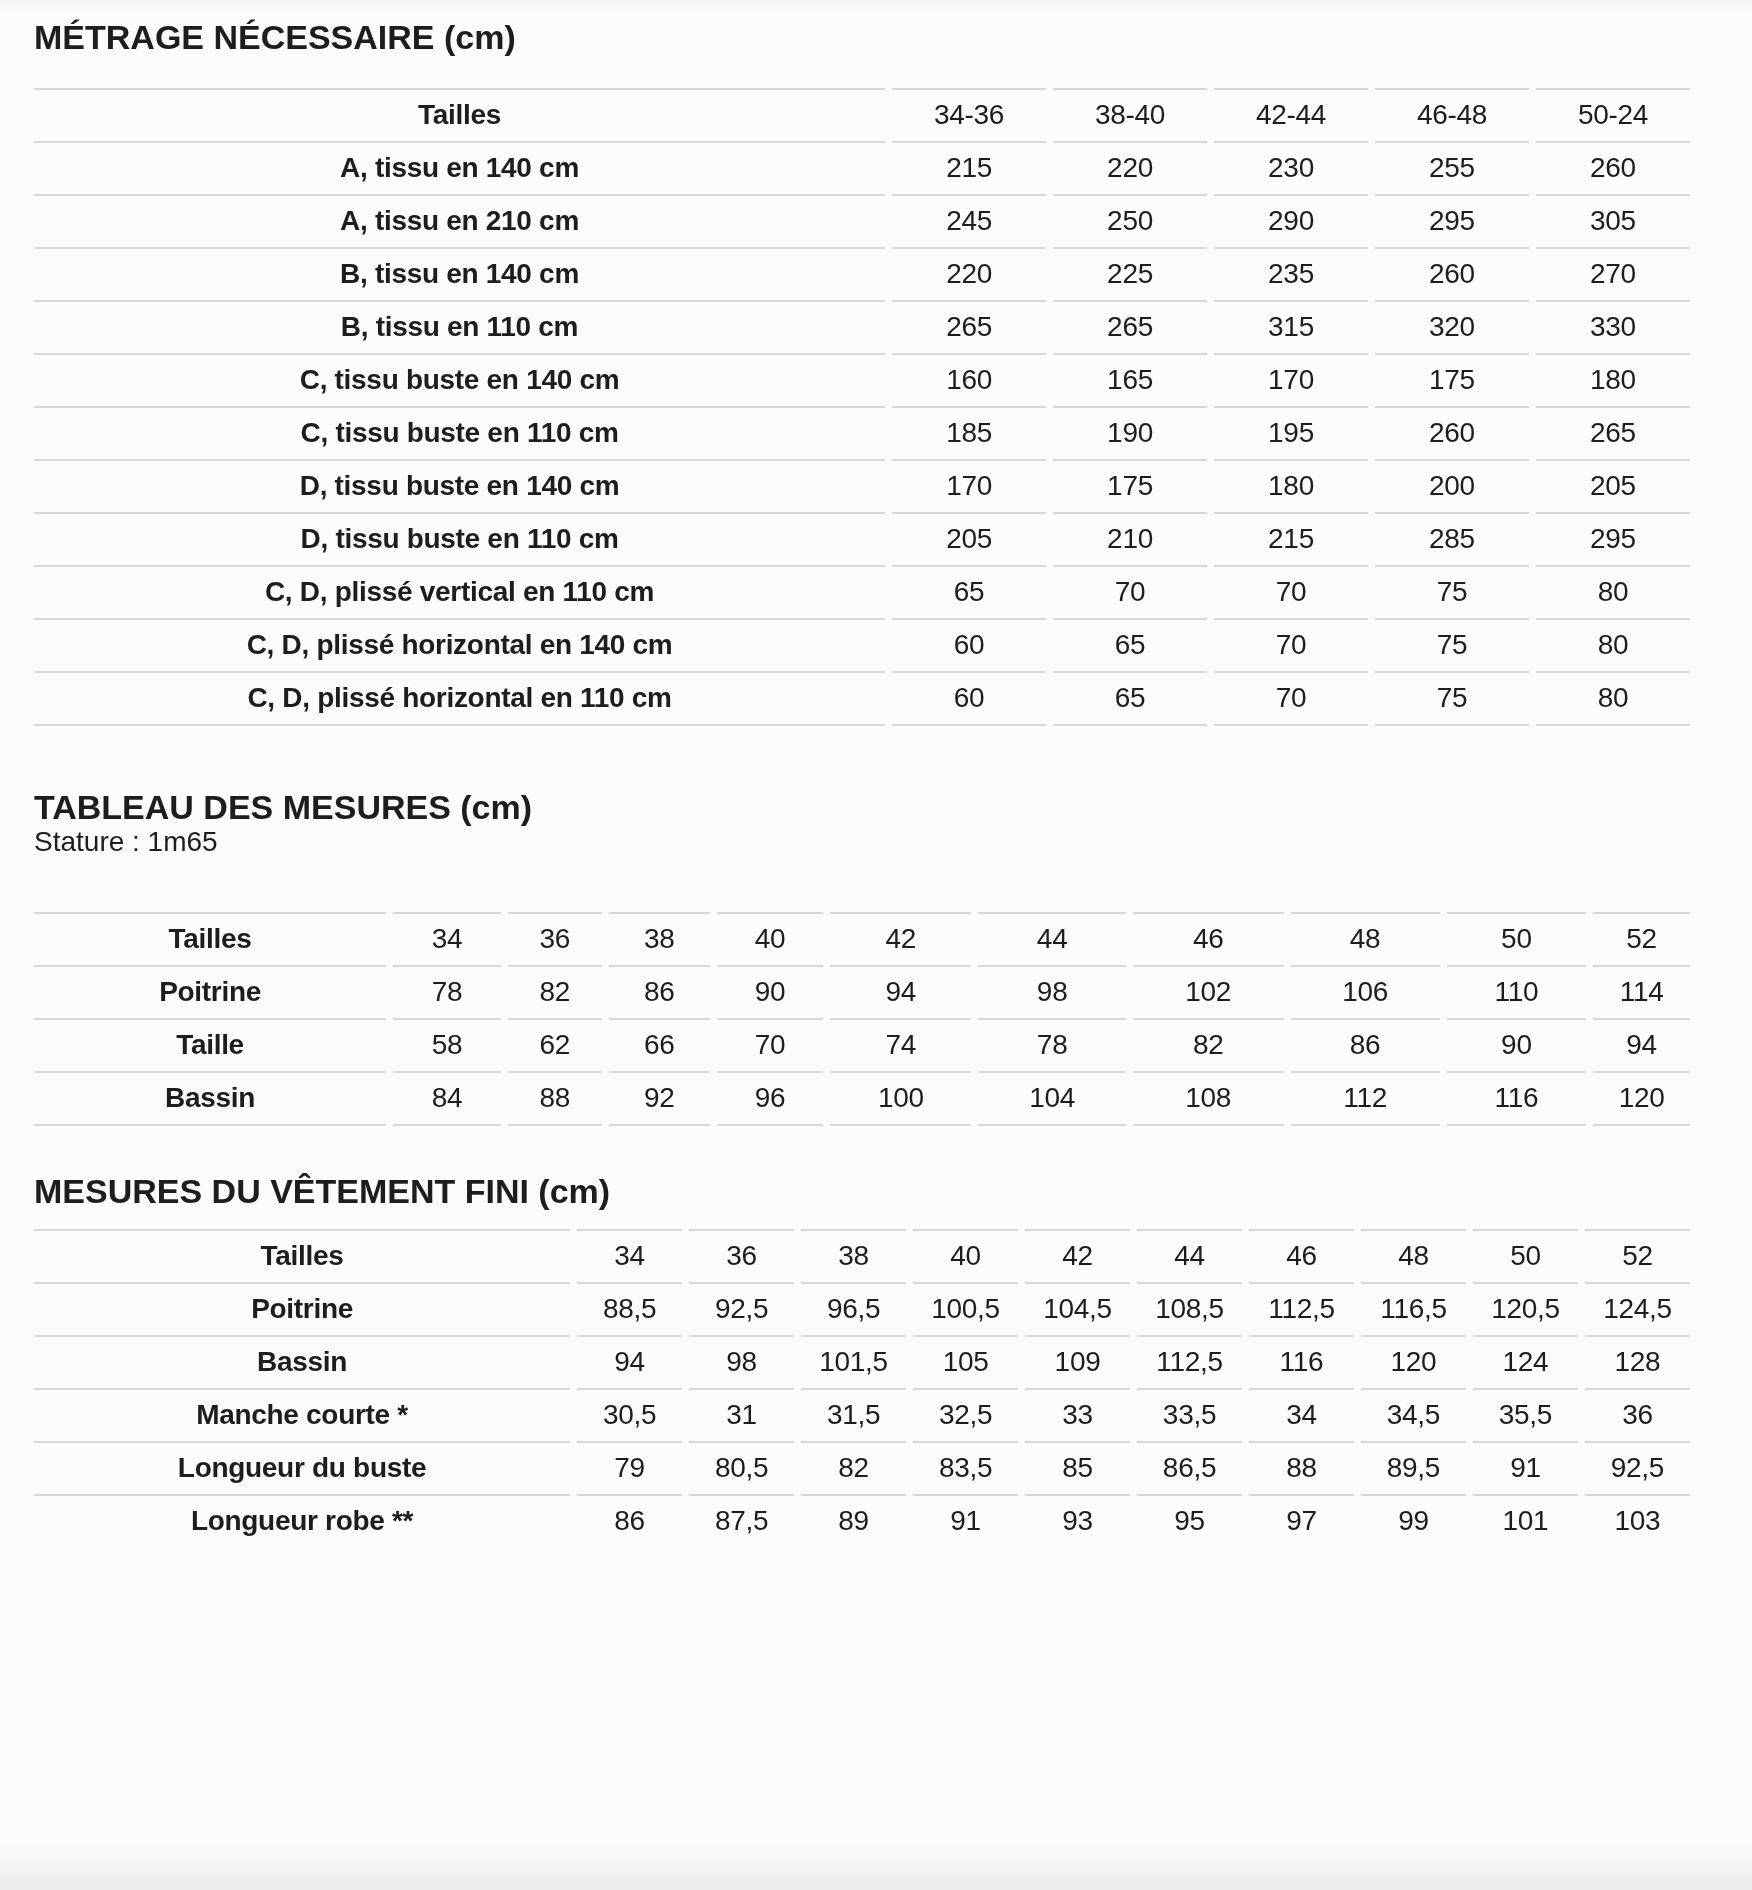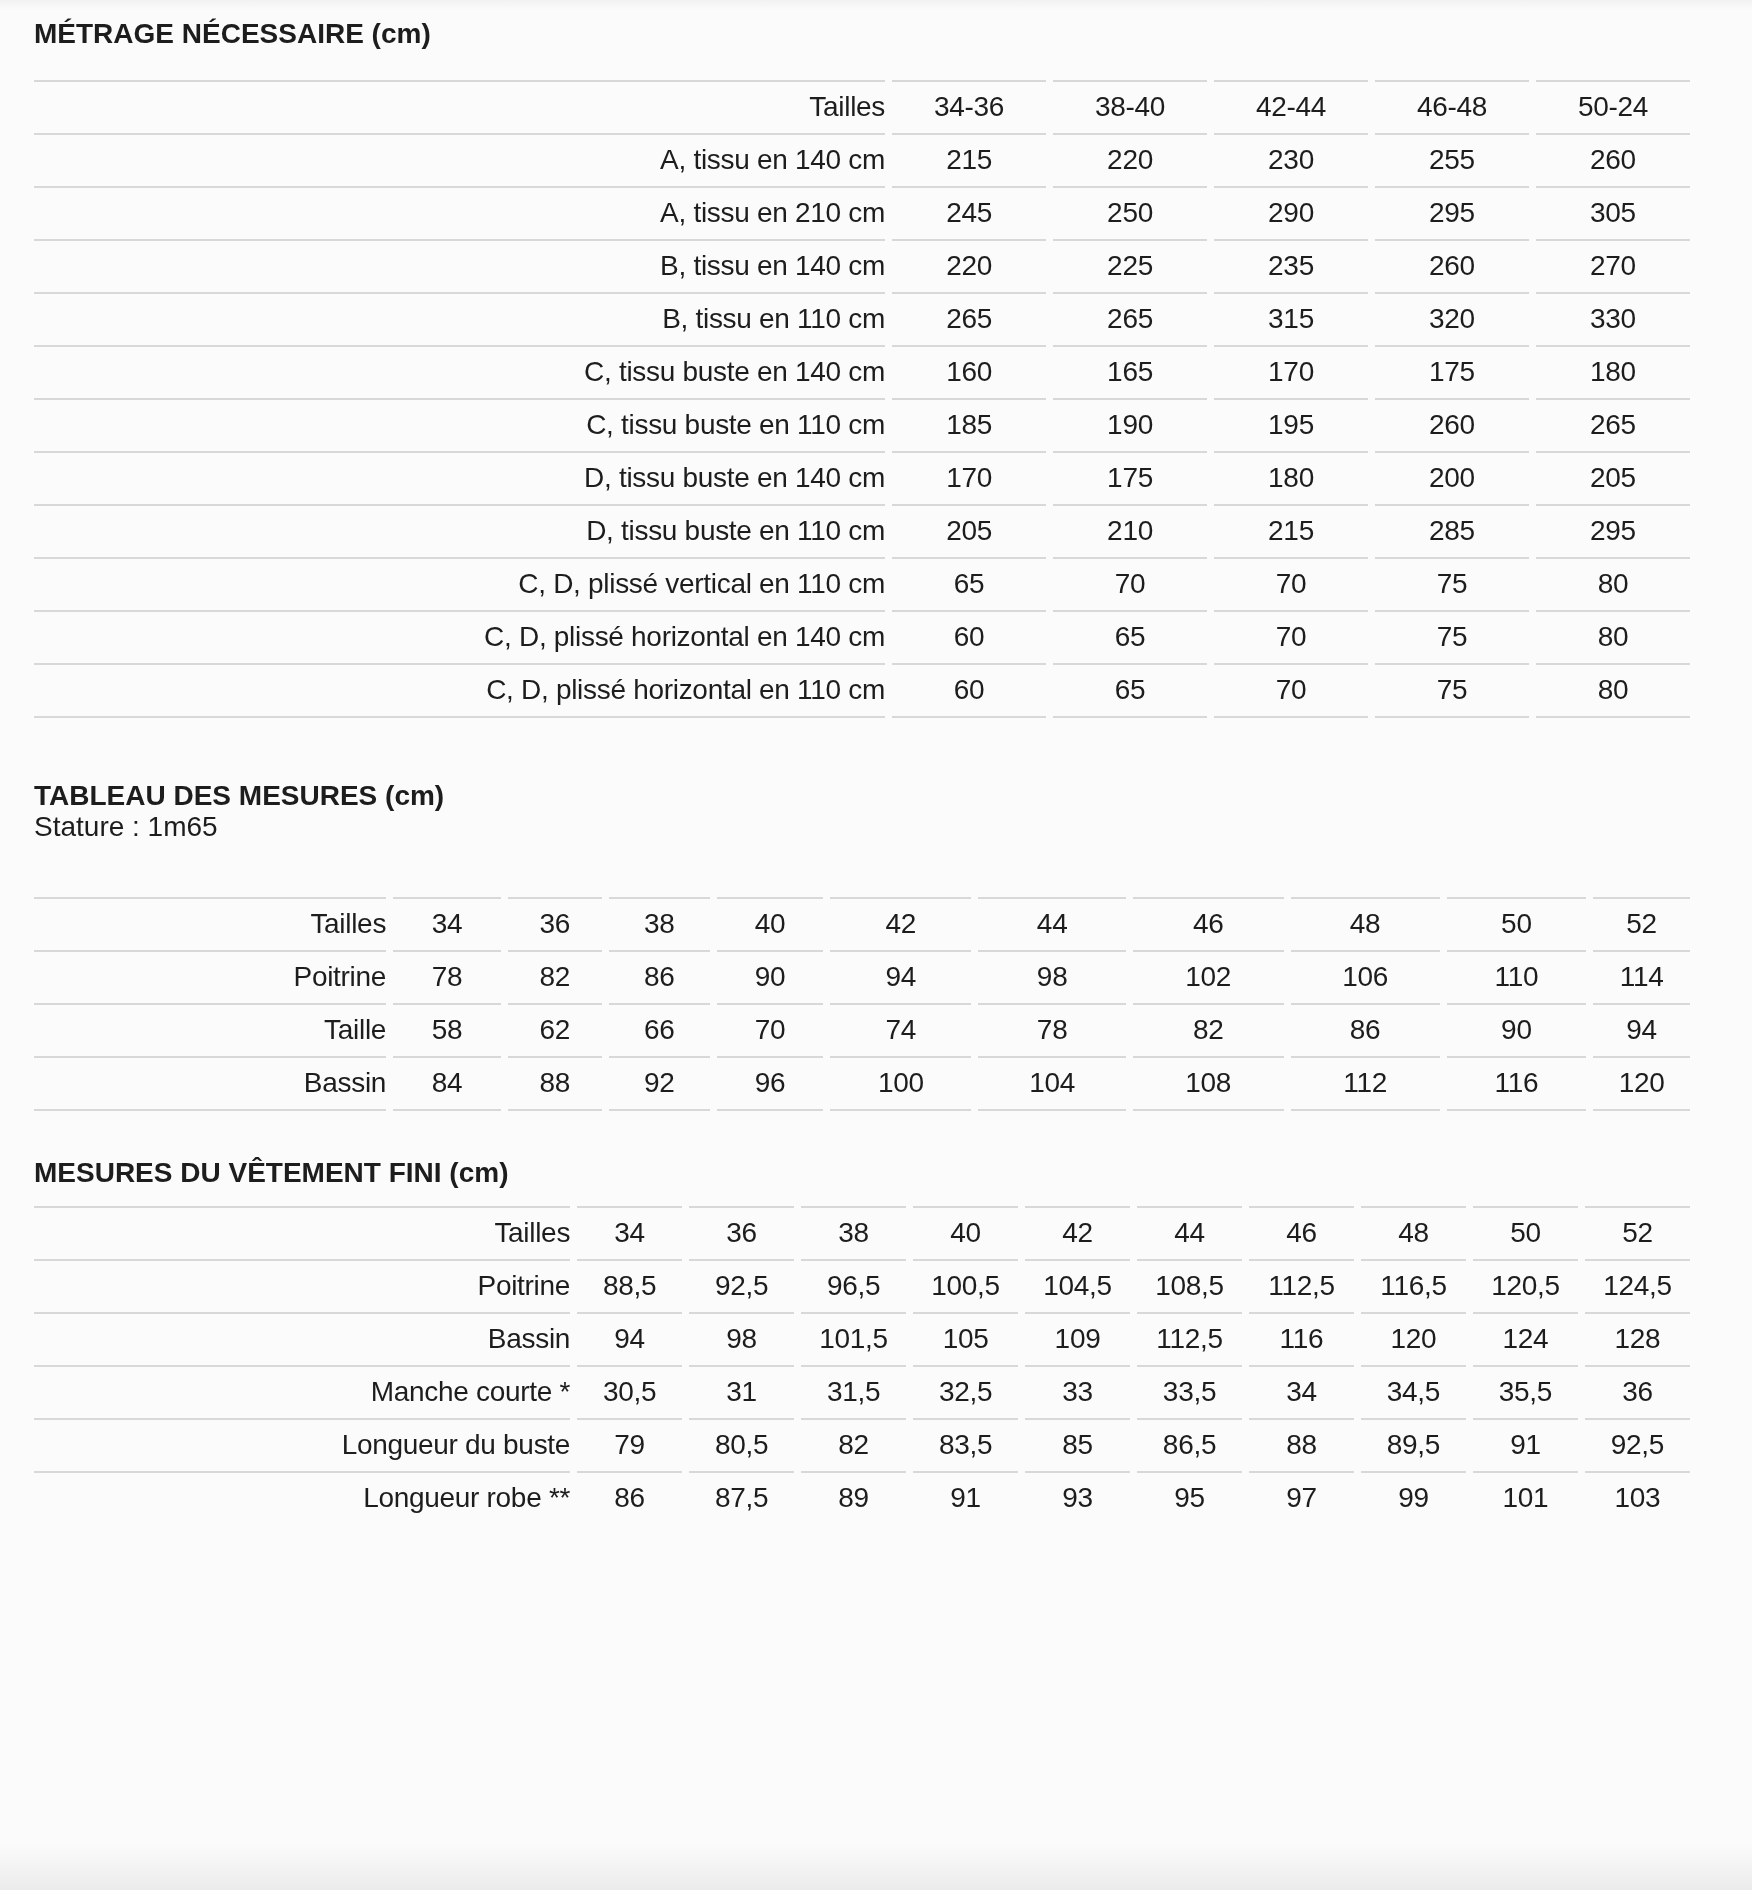--- a/index.html
+++ b/index.html
@@ -22,21 +22,21 @@
     pointer-events:none;
   }
   .bottom-fade{
     position:absolute;bottom:0;left:0;right:0;height:46px;
     background:linear-gradient(rgba(251,251,251,0),#ebebeb);
     pointer-events:none;
   }
   main{padding:16px 62px 0 34px;}
   h2.sec-title{
     margin:0;
-    font-size:28px;
+    font-size:34px;
     font-weight:700;
     line-height:1.25;
     letter-spacing:0px;
   }
   p.note{
     margin:0;
     font-size:28px;
     line-height:1;
   }
   table.size-table{
@@ -48,21 +48,21 @@
   }
   table.size-table td{
     border-top:2px solid var(--line);
     font-size:28px;
     line-height:1;
     padding:11px 0 12px 0;
     white-space:nowrap;
     vertical-align:middle;
     letter-spacing:-0.3px;
   }
-  table.size-table td.lbl{text-align:right;}
+  table.size-table td.lbl{text-align:center;font-weight:bold;}
   table.size-table td.num{text-align:center;}
   table.size-table.closed tr:last-child td{border-bottom:2px solid var(--line);}
   
   .t1{margin-top:29px;}
   #mesures-title{margin-top:60px;}
   .stature{margin-top:34px;}
   .bonnet{margin-top:62px;}
   .t2{margin-top:56px;}
   #fini-title{margin-top:44px;}
   .t3{margin-top:16px;}

